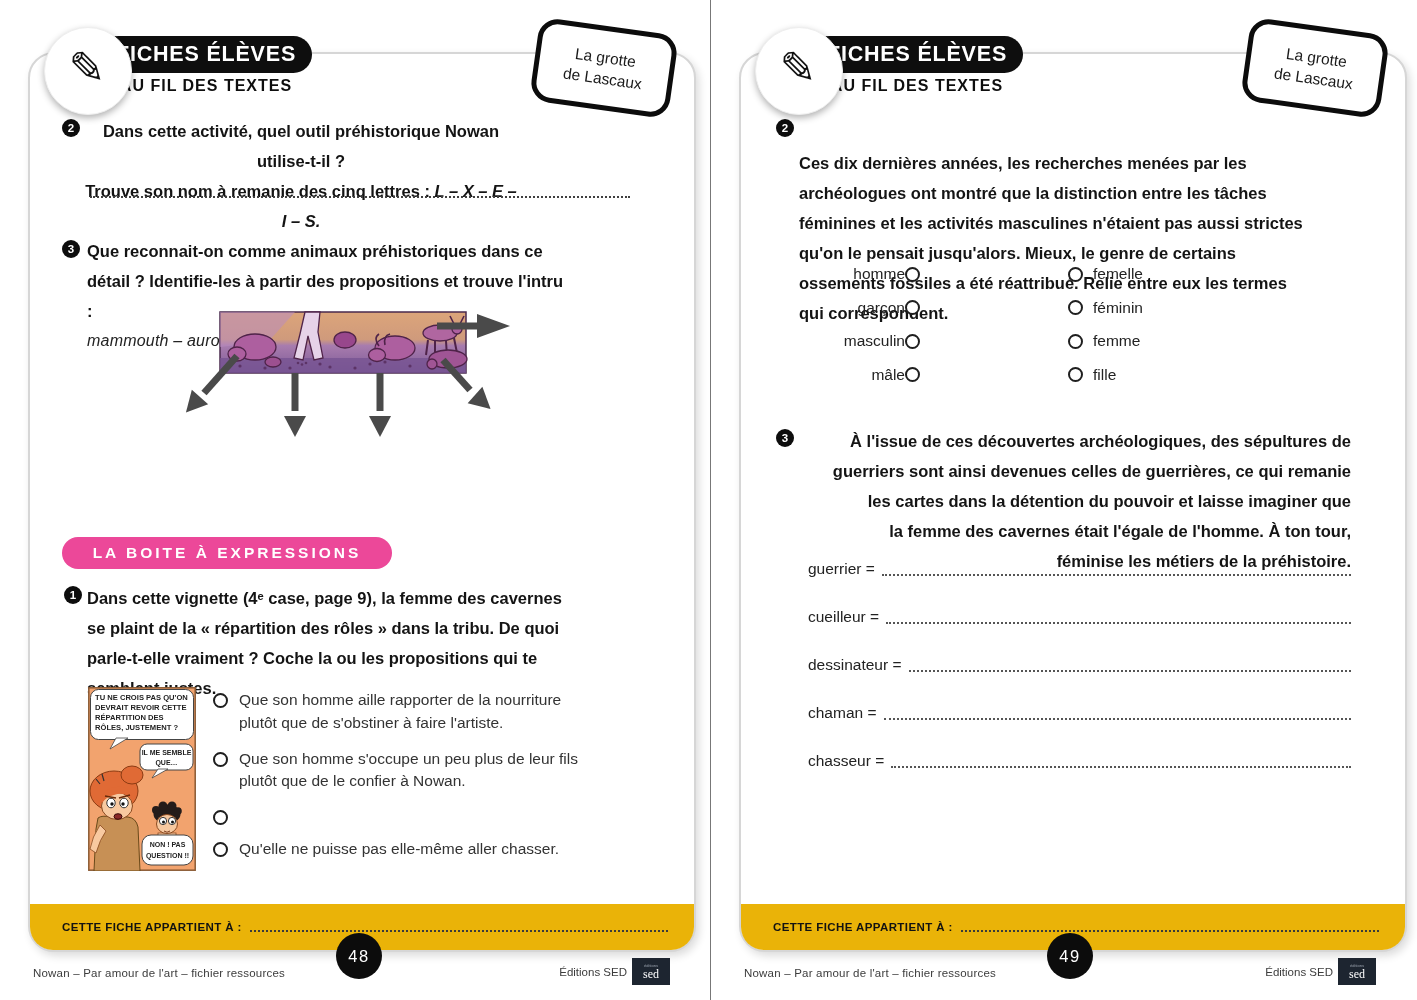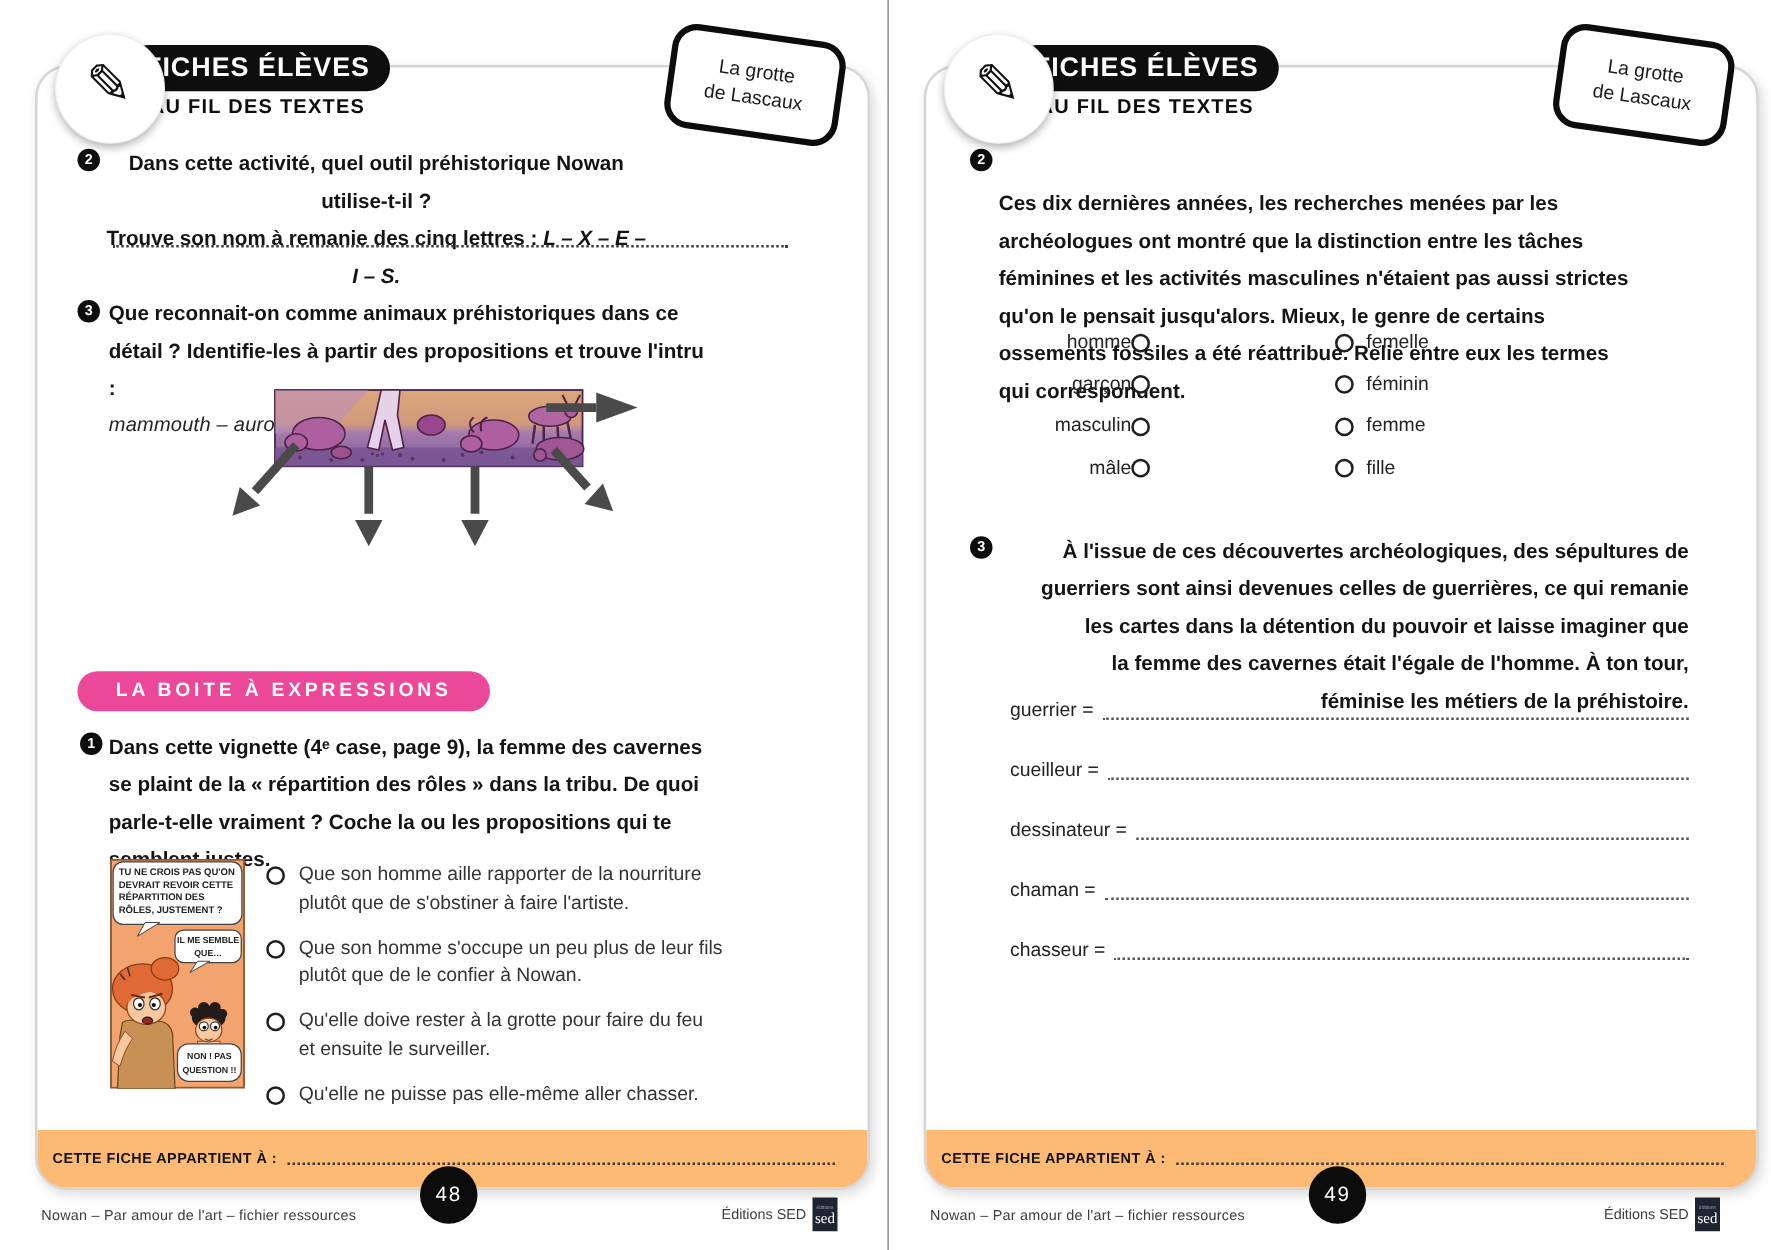--- a/index.html
+++ b/index.html
@@ -10,22 +10,22 @@
   .divider{position:absolute;left:710px;top:0;width:1px;height:1000px;background:#777;}
   .wrap{position:absolute;top:0;height:1000px;}
   #wrap-left{left:0;width:711px;}
   #wrap-right{left:711px;width:706px;}
 
   .sheet{
     position:absolute;top:52px;left:28px;width:664px;height:896px;background:#fff;
     border:2px solid #d6d6d6;border-radius:26px;box-shadow:3px 4px 9px rgba(0,0,0,.14);
   }
   .owner-bar{
-    position:absolute;left:0;right:0;bottom:0;height:46px;background:#fdba74;
-    border-radius:0 0 23px 23px;display:flex;align-items:center;padding:0 26px 0 12px;box-sizing:border-box;
+    position:absolute;left:0;right:0;bottom:0;height:46px;background:#eab308;
+    border-radius:0 0 23px 23px;display:flex;align-items:center;padding:0 26px 0 32px;box-sizing:border-box;
   }
   .owner-label{font-size:11.5px;font-weight:bold;letter-spacing:.4px;color:#121212;white-space:nowrap;}
   .owner-line{flex:1;border-bottom:2px dotted #3a3a3a;margin-left:8px;transform:translateY(4px);height:0;}
 
   .pencil-circle{
     position:absolute;left:44px;top:27px;width:86px;height:86px;background:#fff;border:1px solid #eee;
     border-radius:50%;box-shadow:0 3px 7px rgba(0,0,0,.3);display:flex;align-items:center;justify-content:center;z-index:6;
   }
   .pencil-glyph{font-size:44px;line-height:1;color:#111;transform:translate(-1px,-3px);}
 
@@ -78,21 +78,21 @@
   .job-label{font-size:15.5px;color:#222;white-space:nowrap;}
   .job-line{flex:1;border-bottom:2px dotted #555;margin-left:7px;margin-bottom:2px;}
 
   .pagenum{
     position:absolute;left:336px;top:933px;width:46px;height:46px;background:#0c0c0c;color:#fff;border-radius:50%;
     display:flex;align-items:center;justify-content:center;font-weight:normal;font-size:16.5px;letter-spacing:1.5px;z-index:8;
   }
   .credit-left{position:absolute;left:33px;top:967px;font-size:11.5px;color:#3c3c3c;letter-spacing:.2px;}
   .credit-right{position:absolute;right:41px;top:958px;display:flex;align-items:center;gap:5px;}
   .credit-right-text{font-size:11.5px;color:#3c3c3c;}
-  .sed-logo{width:20px;height:27px;background:#1d2530;display:flex;flex-direction:column;align-items:center;justify-content:center;gap:1px;}
+  .sed-logo{width:38px;height:27px;background:#1d2530;display:flex;flex-direction:column;align-items:center;justify-content:center;gap:1px;}
   .sed-top{font-size:4px;color:#9aa2ad;line-height:4px;}
   .sed-text{font-family:"Liberation Serif",serif;font-size:12px;line-height:11px;color:#fff;}
 
   .figure{position:absolute;}
   svg text{font-family:"Liberation Sans",sans-serif;}
 </style>
 </head>
 <body>
 
 <div class="divider"></div>
@@ -263,22 +263,20 @@
       <div class="option-text pre">Que son homme aille rapporter de la nourriture
 plutôt que de s'obstiner à faire l'artiste.</div>
     </div>
     <div class="option">
       <span class="circle"></span>
       <div class="option-text pre">Que son homme s'occupe un peu plus de leur fils
 plutôt que de le confier à Nowan.</div>
     </div>
     <div class="option">
       <span class="circle"></span>
-      <div class="option-text pre">Qu'elle doive rester à la grotte pour faire du feu
-et ensuite le surveiller.</div>
     </div>
     <div class="option">
       <span class="circle"></span>
       <div class="option-text pre">Qu'elle ne puisse pas elle-même aller chasser.</div>
     </div>
   </div>
 
   <div class="pagenum">48</div>
   <div class="credit-left">Nowan – Par amour de l'art – fichier ressources</div>
   <div class="credit-right">

